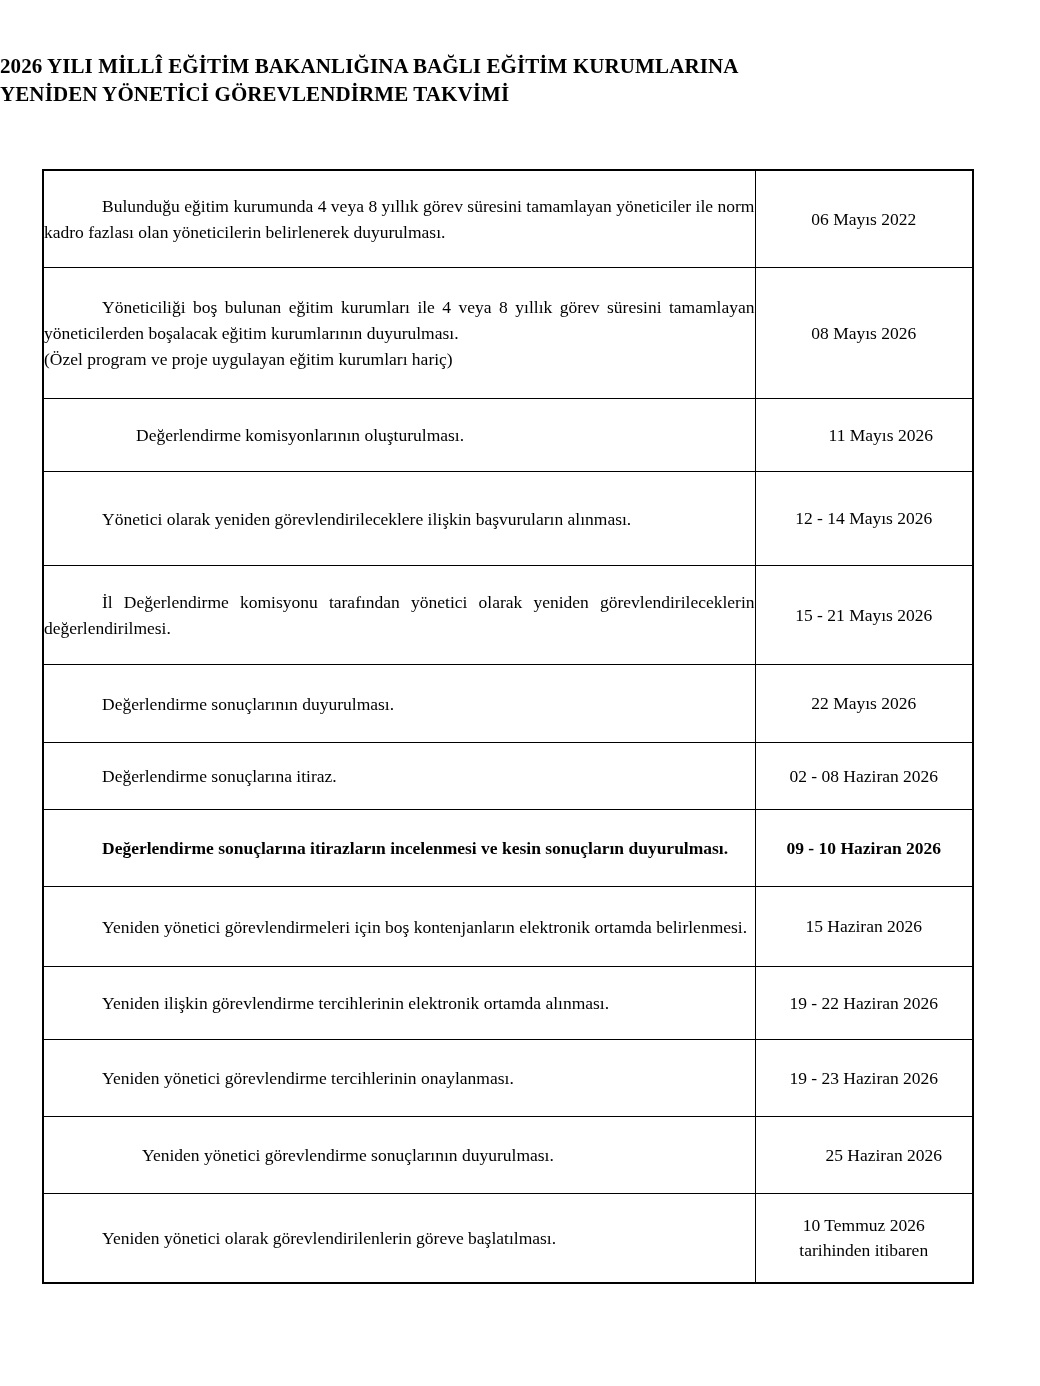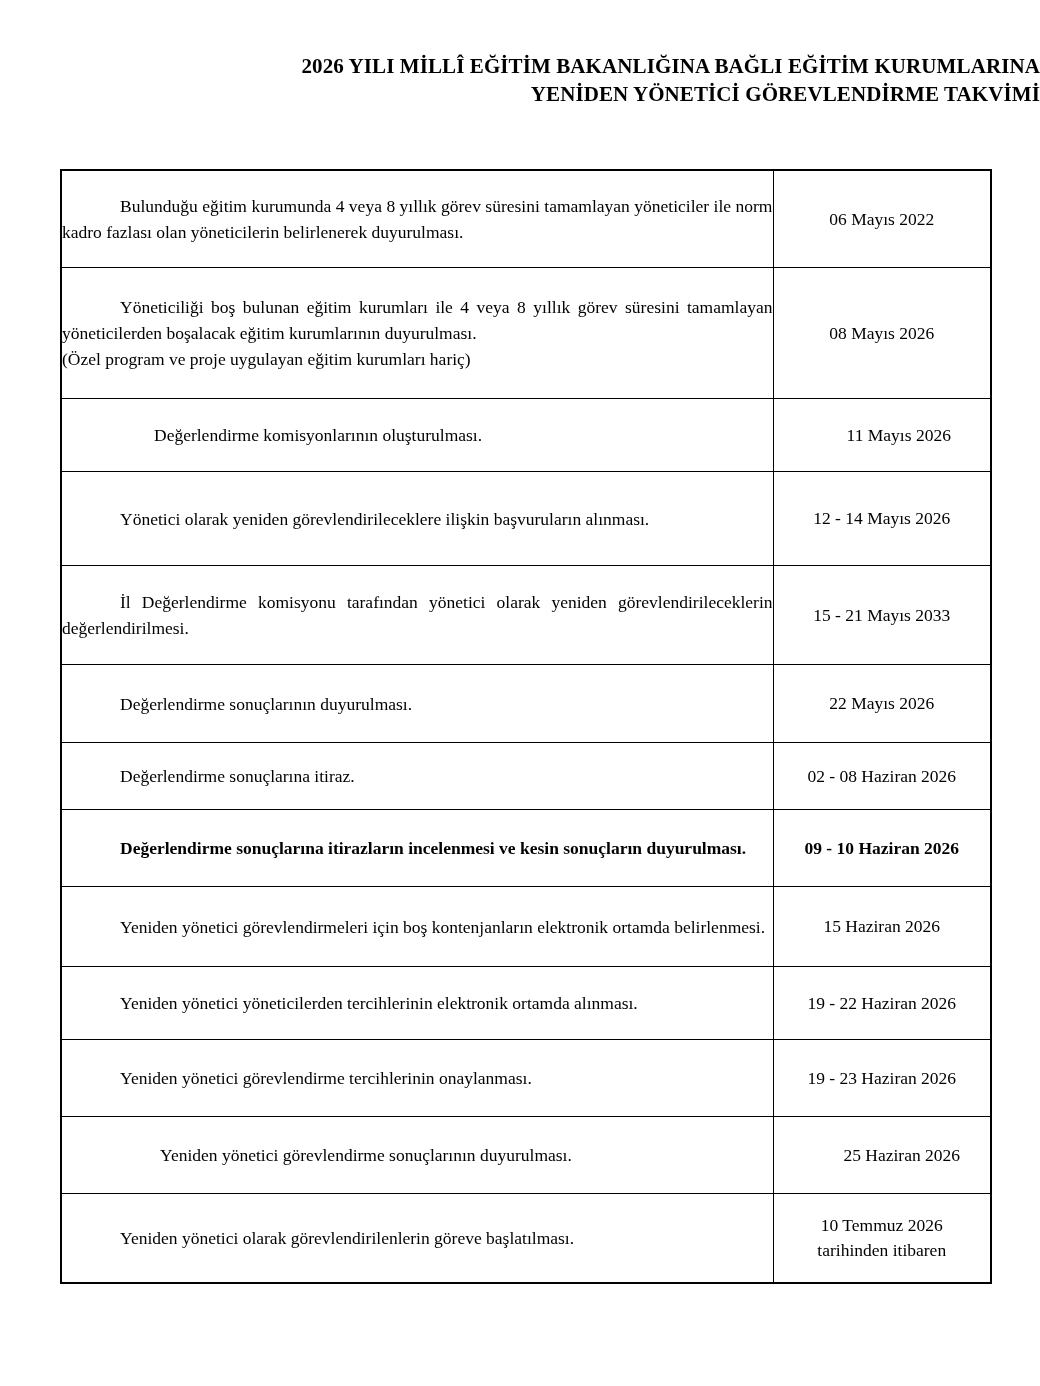--- a/index.html
+++ b/index.html
@@ -20,35 +20,35 @@
     position: relative;
     width: 1040px;
     height: 1386px;
     box-sizing: border-box;
   }
 
   
   .doc-title {
     width: 1040px;
     padding-top: 52px;
-    text-align: right;
+    text-align: left;
     font-weight: bold;
     font-size: 21px;
     line-height: 28px;
     letter-spacing: 0.1px;
   }
   .doc-title .title-line {
     display: block;
     white-space: nowrap;
   }
 
   
   .table-wrap {
     position: absolute;
-    left: 60px;
+    left: 42px;
     top: 169px;
     width: 756px;
   }
 
   table.calendar {
     width: 930px;
     border-collapse: collapse;
     table-layout: fixed;
     border: 2.5px solid #000000;
   }
@@ -139,21 +139,21 @@
           </tr>
           <tr class="r4">
             <td class="desc"><span>Yönetici olarak yeniden görevlendirileceklere ilişkin başvuruların alınması.</span></td>
             <td class="date">
               <span class="date-line">12 - 14 Mayıs 2026</span>
             </td>
           </tr>
           <tr class="r5">
             <td class="desc"><span>İl Değerlendirme komisyonu tarafından yönetici olarak yeniden görevlendirileceklerin değerlendirilmesi.</span></td>
             <td class="date">
-              <span class="date-line">15 - 21 Mayıs 2033</span>
+              <span class="date-line">15 - 21 Mayıs 2026</span>
             </td>
           </tr>
           <tr class="r6">
             <td class="desc"><span>Değerlendirme sonuçlarının duyurulması.</span></td>
             <td class="date">
               <span class="date-line">22 Mayıs 2026</span>
             </td>
           </tr>
           <tr class="r7">
             <td class="desc"><span>Değerlendirme sonuçlarına itiraz.</span></td>
@@ -167,21 +167,21 @@
               <span class="date-line">09 - 10 Haziran 2026</span>
             </td>
           </tr>
           <tr class="r9">
             <td class="desc"><span>Yeniden yönetici görevlendirmeleri için boş kontenjanların elektronik ortamda belirlenmesi.</span></td>
             <td class="date">
               <span class="date-line">15 Haziran 2026</span>
             </td>
           </tr>
           <tr class="r10">
-            <td class="desc"><span>Yeniden yönetici yöneticilerden tercihlerinin elektronik ortamda alınması.</span></td>
+            <td class="desc"><span>Yeniden ilişkin görevlendirme tercihlerinin elektronik ortamda alınması.</span></td>
             <td class="date">
               <span class="date-line">19 - 22 Haziran 2026</span>
             </td>
           </tr>
           <tr class="r11">
             <td class="desc"><span>Yeniden yönetici görevlendirme tercihlerinin onaylanması.</span></td>
             <td class="date">
               <span class="date-line">19 - 23 Haziran 2026</span>
             </td>
           </tr>

